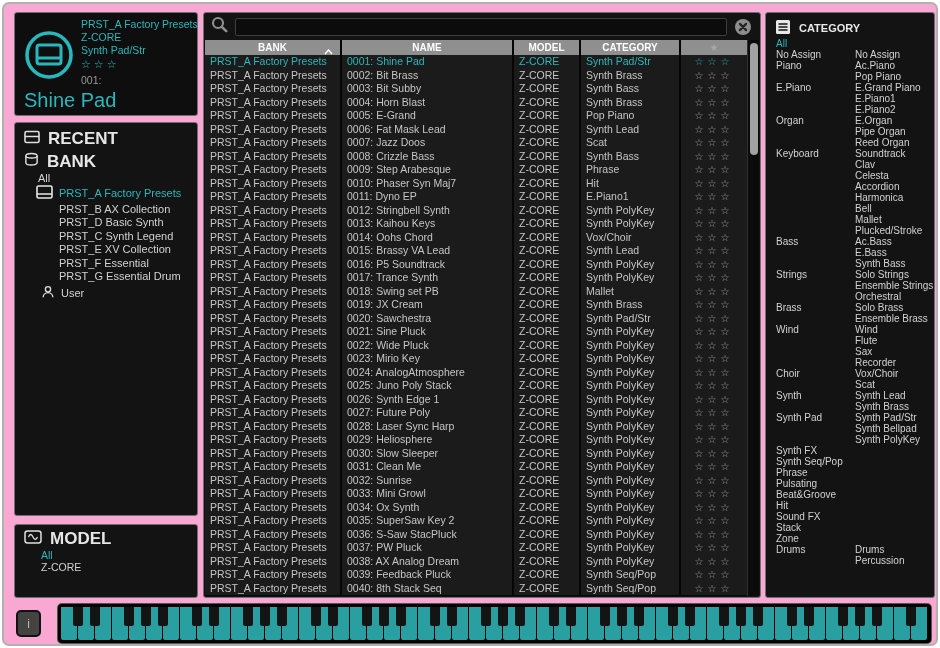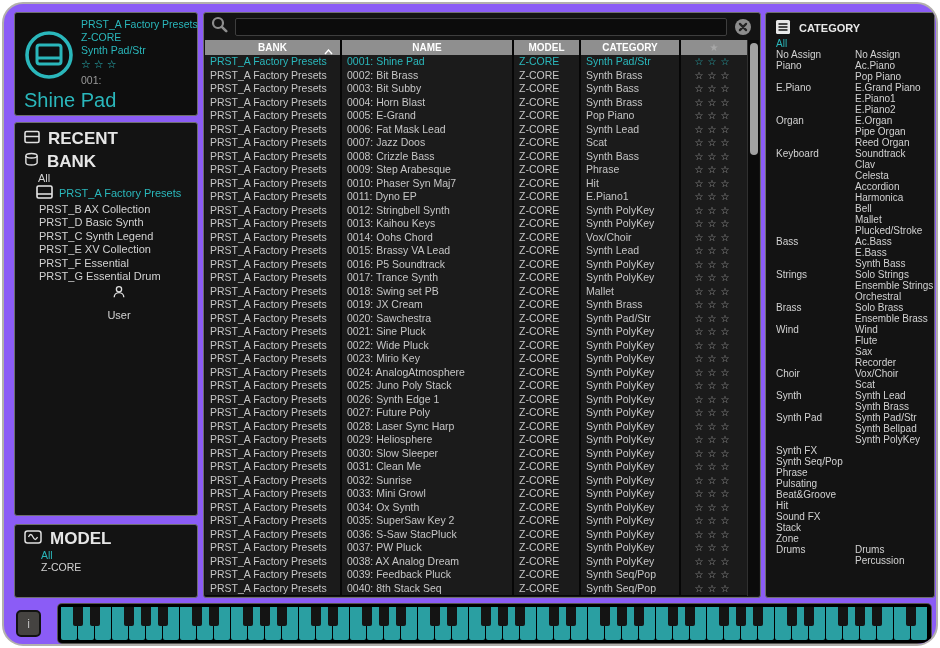--- a/index.html
+++ b/index.html
@@ -1,40 +1,40 @@
 <!DOCTYPE html>
 <html><head>
 <meta charset="utf-8">
 <style>
   html,body{margin:0;padding:0;background:#ffffff;}
   *{box-sizing:border-box;}
   body{font-family:"Liberation Sans","DejaVu Sans",sans-serif;}
-  .window{position:relative;width:936px;height:644px;margin:2px;background:#8b5cf6;
-          border:2px solid #b3b0ad;border-radius:21px;overflow:hidden;}
+  .window{position:relative;width:936px;height:644px;margin:2px;background:#f9a8d4;
+          border:2px solid #b3b0ad;border-radius:7px;overflow:hidden;}
   .panel{position:absolute;background:#131313;border:1px solid #6f6f6f;border-radius:3px;}
 
   
   .info-panel{left:10px;top:8px;width:184px;height:104px;background:#0e0e0e;}
   .module-icon{position:absolute;left:8px;top:16px;width:52px;height:52px;}
   .info-meta{position:absolute;left:66px;top:5px;font-size:10.5px;line-height:13px;color:#2ab7bb;white-space:nowrap;}
   .info-stars{color:#2ab7bb;font-size:11px;letter-spacing:3px;margin-top:1px;}
   .info-number{color:#9a9a9a;margin-top:3px;}
   .preset-name{position:absolute;left:9px;bottom:3px;font-size:20px;color:#2ab7bb;}
 
   
   .bank-panel{left:10px;top:118px;width:184px;height:394px;}
   .side-head{display:flex;align-items:center;gap:8px;padding-left:9px;height:16px;
              color:#e6e6e6;font-size:17px;font-weight:bold;}
   .side-head.recent{margin-top:8px;}
   .side-head.bank{margin-top:7px;}
   .bank-all{padding-left:23px;font-size:11px;line-height:13px;color:#d2d2d2;margin-top:2px;}
-  .bank-item{padding-left:24px;font-size:11px;line-height:13.5px;color:#d2d2d2;white-space:nowrap;}
+  .bank-item{padding-left:44px;font-size:11px;line-height:13.5px;color:#d2d2d2;white-space:nowrap;}
   .bank-item.selected{display:flex;align-items:center;gap:6px;padding-left:21px;color:#2ab7bb;}
   .user-row{display:flex;align-items:center;gap:6px;padding-left:26px;margin-top:1px;
-            font-size:11px;line-height:14px;color:#d2d2d2;flex-direction:column;}
+            font-size:11px;line-height:14px;color:#d2d2d2;}
 
   .model-panel{left:10px;top:520px;width:184px;height:74px;}
   .model-item{padding-left:26px;font-size:10.5px;line-height:11.5px;color:#d2d2d2;}
   .model-item.selected{color:#2ab7bb;}
   .model-list{margin-top:3px;}
 
   
   .browser-panel{left:199px;top:8px;width:558px;height:586px;}
   .search-row{display:flex;align-items:center;gap:7px;height:27px;padding:0 8px 0 7px;}
   .search-input{flex:1;height:18px;background:#0c0c0c;border:1px solid #3e3e3e;border-radius:2px;

